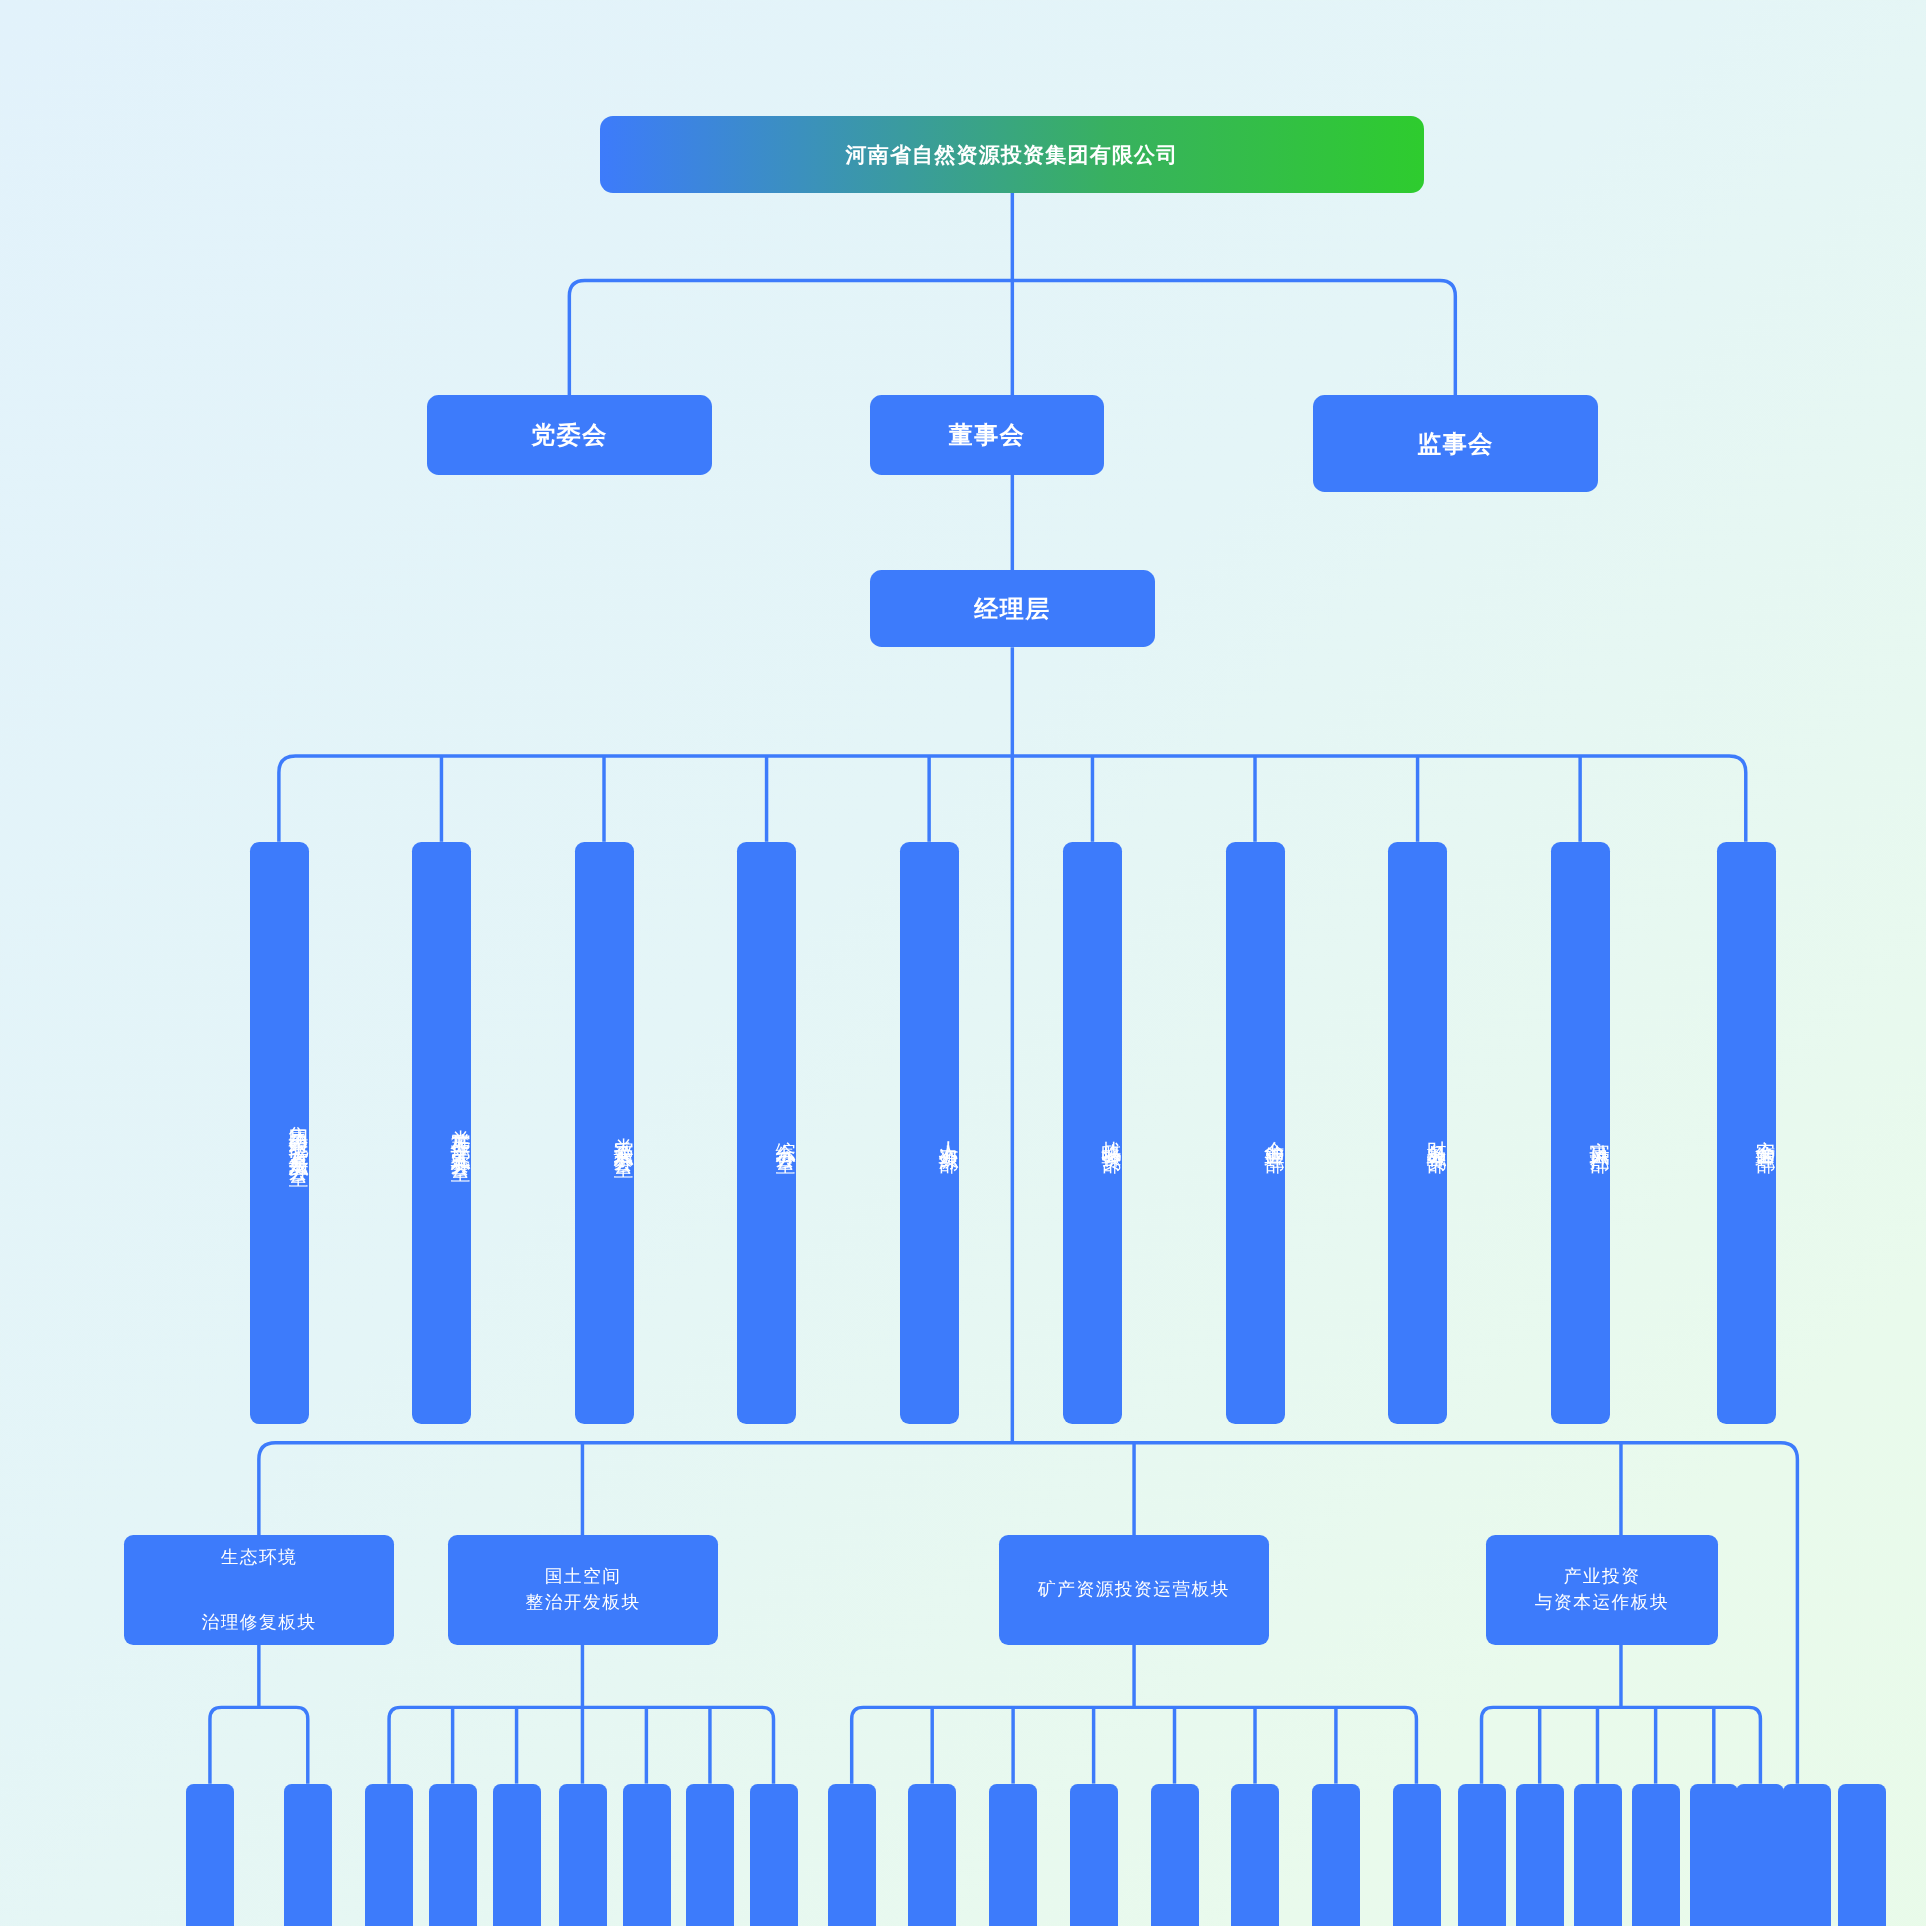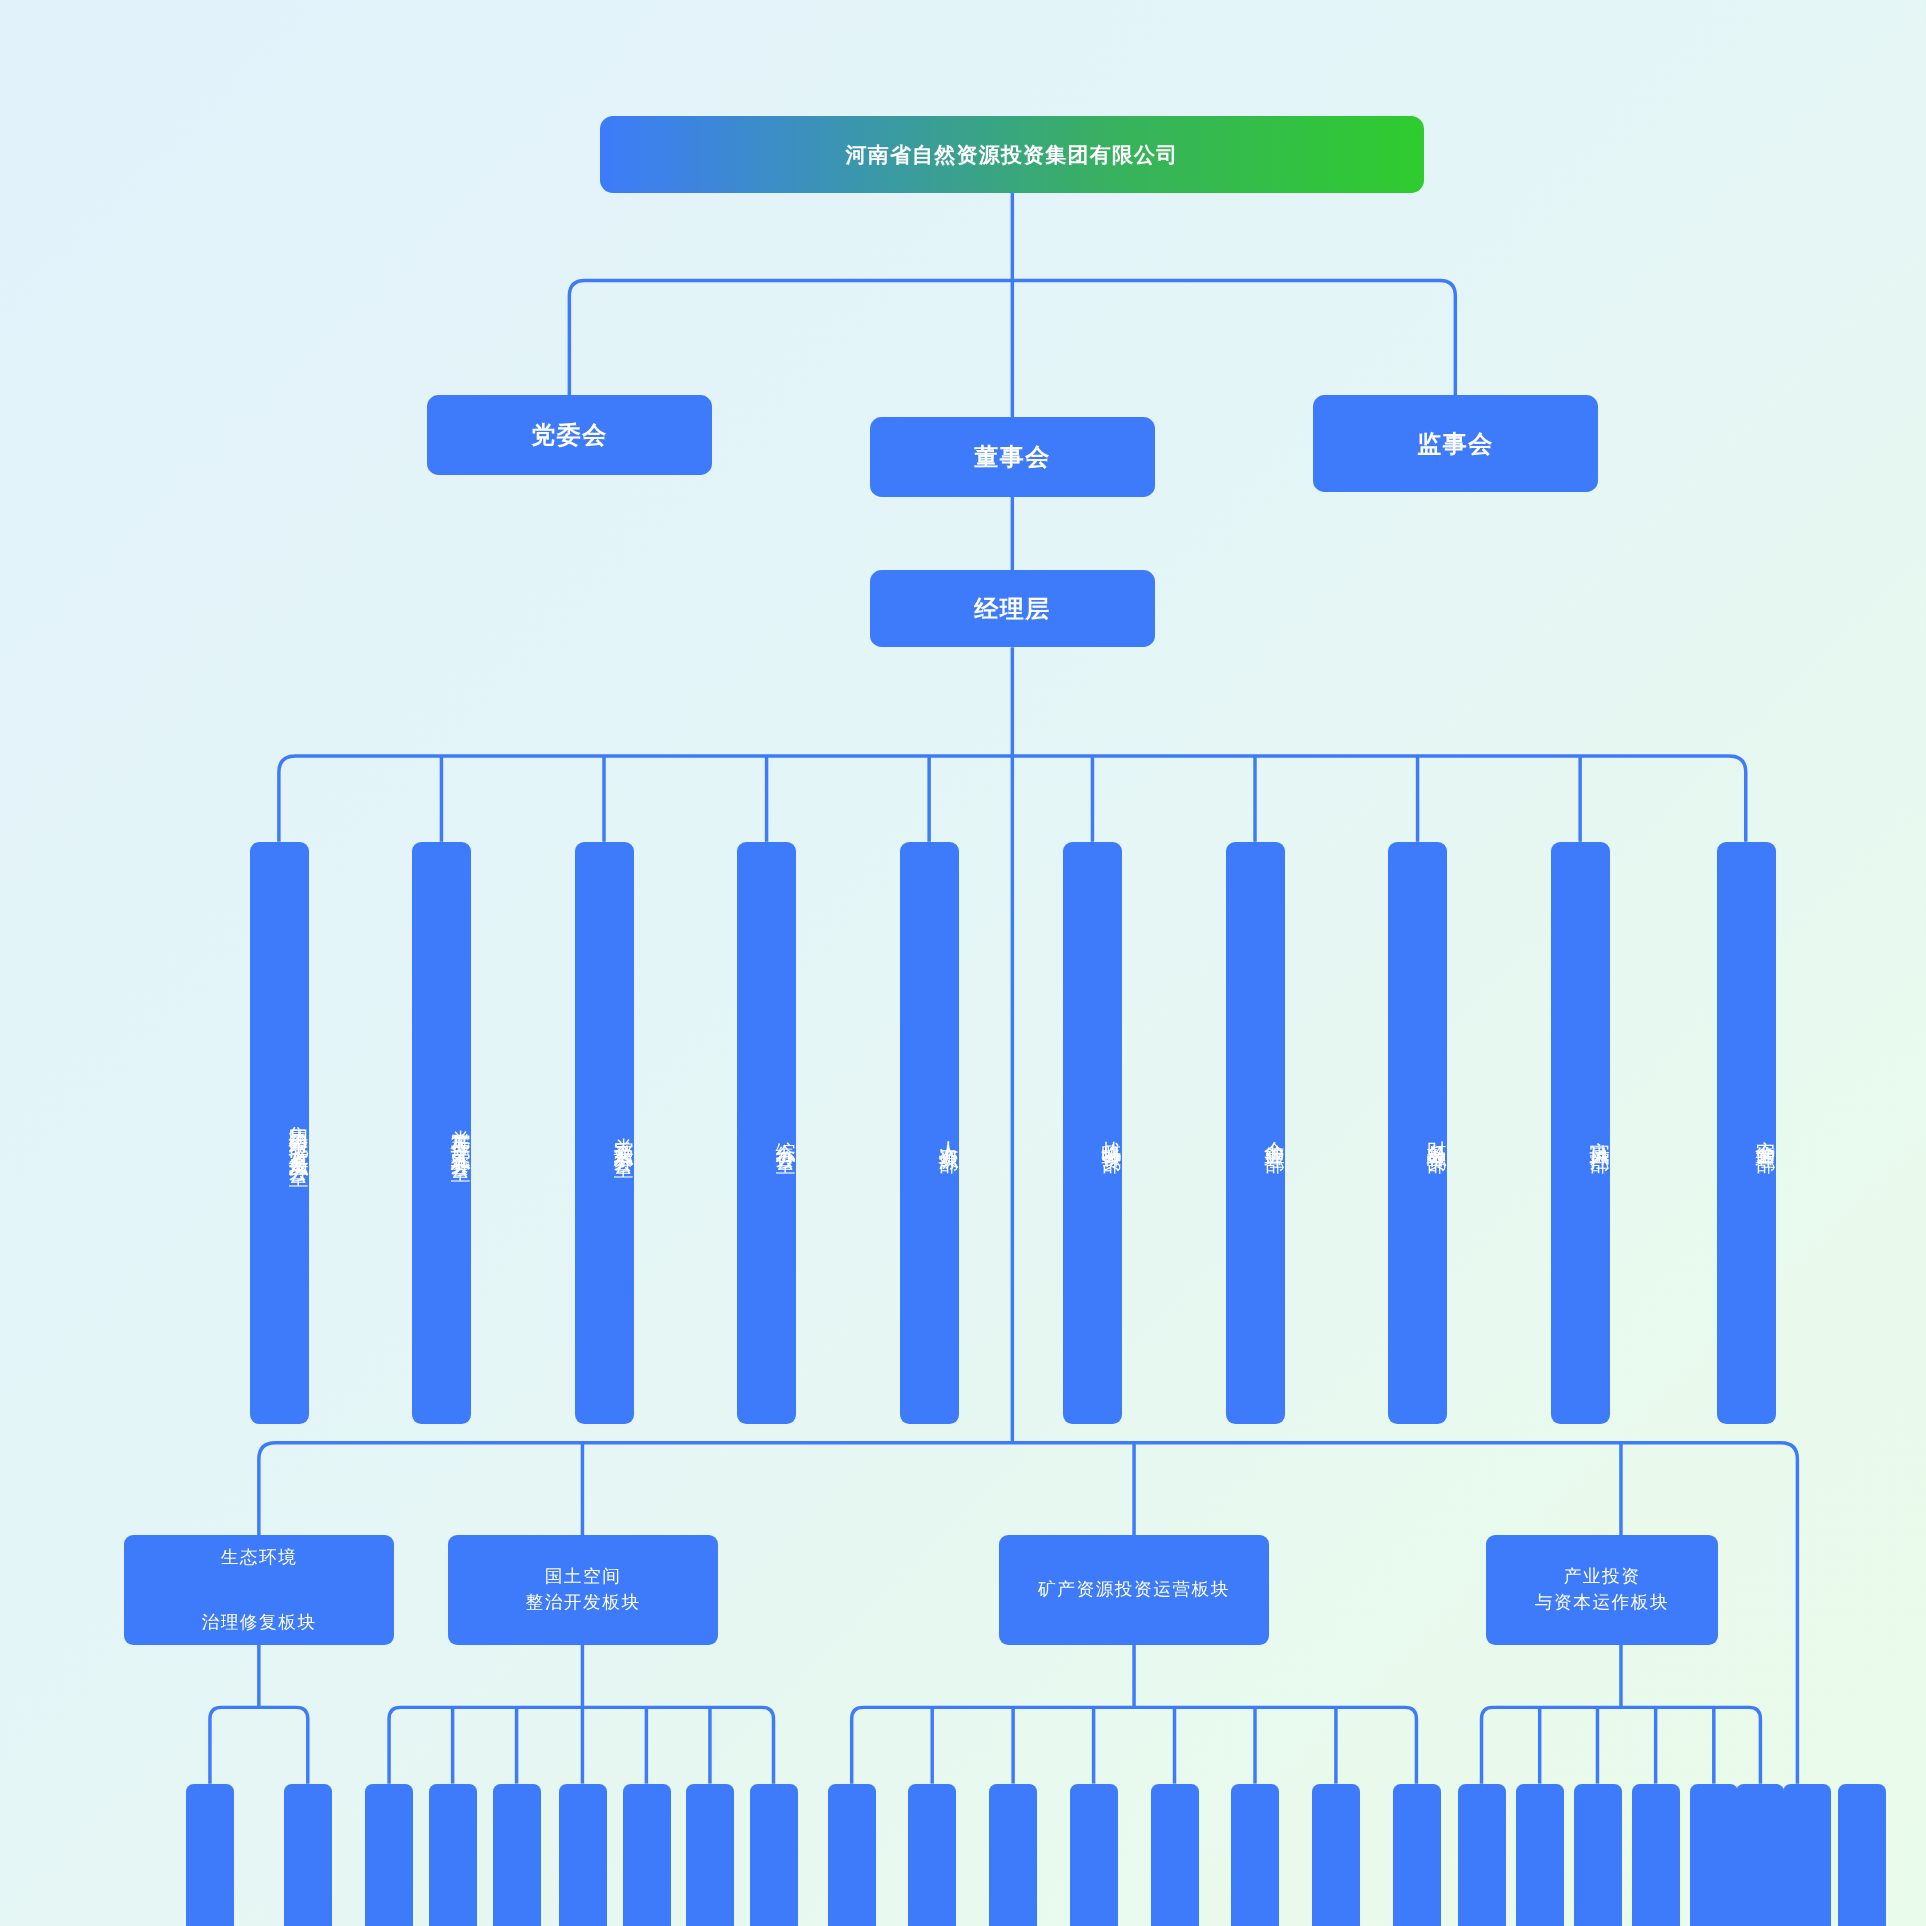--- a/index.html
+++ b/index.html
@@ -99,21 +99,21 @@
     </g>
   </svg>
 
   <div class="node root" style="left:600px;top:116px;width:824px;height:77px;">
     <span>河南省自然资源投资集团有限公司</span>
   </div>
 
   <div class="node gov" style="left:427px;top:395px;width:285px;height:80px;font-family:Liberation Serif, serif;">
     <span>党委会</span>
   </div>
-  <div class="node gov" style="left:870px;top:417px;width:285px;height:80px;">
+  <div class="node gov" style="left:870px;top:395px;width:234px;height:80px;">
     <span>董事会</span>
   </div>
   <div class="node gov" style="left:1313px;top:395px;width:285px;height:97px;">
     <span>监事会</span>
   </div>
 
   <div class="node mgr" style="left:870px;top:570px;width:285px;height:77px;">
     <span>经理层</span>
   </div>
 

